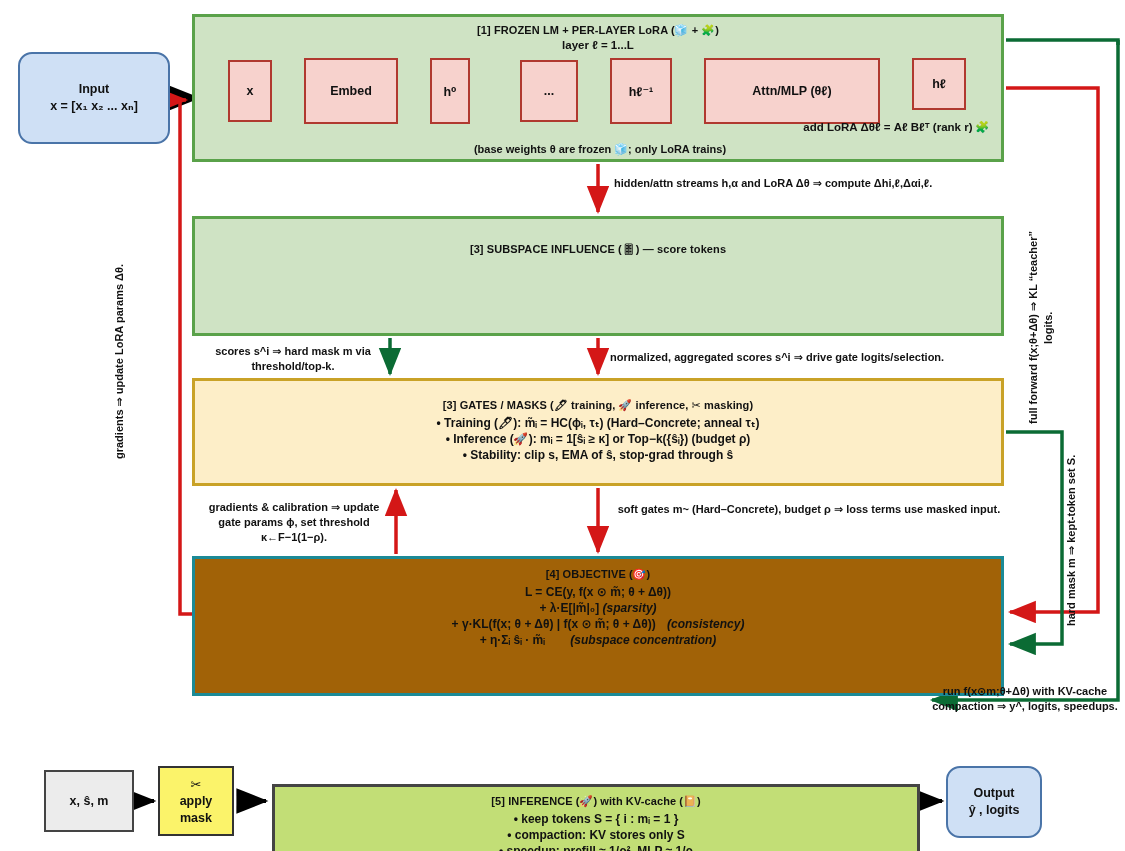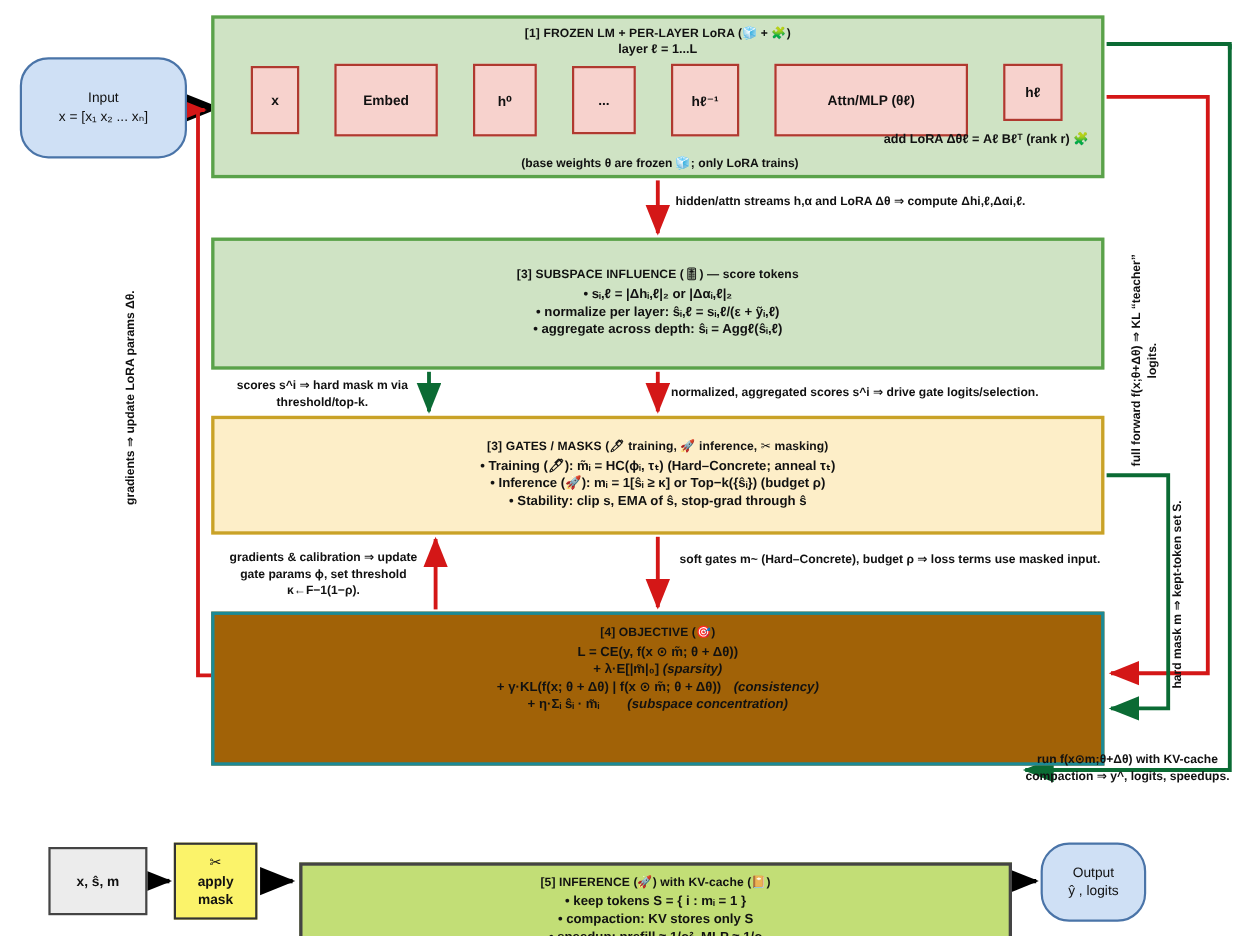--- a/index.html
+++ b/index.html
@@ -27,23 +27,23 @@
   .sub{font-size:11.5px;font-weight:bold;margin-top:2px;}
   .bullets{margin-top:3px;}
   .bl{font-size:12px;font-weight:bold;line-height:16px;white-space:nowrap;}
   .it{font-style:italic;}
 
   
   .node{position:absolute;box-sizing:border-box;background:#f7d2cd;border:2.5px solid #b0392f;
         display:flex;align-items:center;justify-content:center;font-weight:bold;font-size:12.5px;color:#111;}
 
   
-  .cap{position:absolute;box-sizing:border-box;border-radius:26px;border:2.5px solid #4a74a8;
+  .cap{position:absolute;box-sizing:border-box;border-radius:14px;border:2.5px solid #4a74a8;
        background:#cfe0f5;display:flex;flex-direction:column;align-items:center;justify-content:center;
-       font-weight:normal;font-size:12.5px;line-height:17px;color:#111;text-align:center;}
+       font-weight:bold;font-size:12.5px;line-height:17px;color:#111;text-align:center;}
   #inputBox{left:18px;top:52px;width:152px;height:92px;}
   #outputBox{left:946px;top:766px;width:96px;height:72px;}
 
   .plain{position:absolute;box-sizing:border-box;border:2.5px solid #444;background:#ececec;
          display:flex;align-items:center;justify-content:center;font-weight:bold;font-size:12.5px;}
   #xsmBox{left:44px;top:770px;width:90px;height:62px;}
   #maskBox{left:158px;top:766px;width:76px;height:70px;background:#fbf36a;border-color:#333;
            flex-direction:column;line-height:17px;}
 
   .lbl{position:absolute;font-size:11px;font-weight:bold;text-align:center;line-height:15px;color:#111;}
@@ -131,36 +131,31 @@
     <span>mask</span>
   </div>
 
   <div class="box stage-box" id="stage1">
     <div class="hdr">[1] FROZEN LM + PER-LAYER LoRA (🧊 + 🧩)</div>
     <div class="sub">layer ℓ = 1...L</div>
   </div>
 
   <div class="node" style="left:228px;top:60px;width:44px;height:62px;">x</div>
   <div class="node" style="left:304px;top:58px;width:94px;height:66px;">Embed</div>
-  <div class="node" style="left:430px;top:58px;width:58px;height:66px;">h⁰</div>
+  <div class="node" style="left:430px;top:58px;width:40px;height:66px;">h⁰</div>
   <div class="node" style="left:520px;top:60px;width:58px;height:62px;">...</div>
   <div class="node" style="left:704px;top:58px;width:176px;height:66px;">Attn/MLP (θℓ)</div>
   <div class="node" style="left:610px;top:58px;width:62px;height:66px;">hℓ⁻¹</div>
   <div class="node" style="left:912px;top:58px;width:54px;height:52px;">hℓ</div>
 
   <div class="lbl" style="left:690px;top:120px;width:300px;text-align:right;font-size:11.5px;">add LoRA Δθℓ = Aℓ Bℓᵀ (rank r) 🧩</div>
   <div class="lbl" style="left:370px;top:142px;width:460px;font-size:11px;">(base weights θ are frozen 🧊; only LoRA trains)</div>
 
   <div class="box stage-box" id="stage2">
     <div class="hdr" style="margin-top:24px">[3] SUBSPACE INFLUENCE (🎚) — score tokens</div>
-    <div class="bullets">
-      <div class="bl">• sᵢ,ℓ = |Δhᵢ,ℓ|₂  or  |Δαᵢ,ℓ|₂</div>
-      <div class="bl">• normalize per layer:  ŝᵢ,ℓ = sᵢ,ℓ/(ε + ỹᵢ,ℓ)</div>
-      <div class="bl">• aggregate across depth:  ŝᵢ = Aggℓ(ŝᵢ,ℓ)</div>
-    </div>
   </div>
 
   <div class="box stage-box" id="stage3">
     <div class="hdr" style="margin-top:18px">[3] GATES / MASKS (🖊 training, 🚀 inference, ✂ masking)</div>
     <div class="bullets">
       <div class="bl">• Training (🖊):  m̃ᵢ = HC(ϕᵢ, τₜ)  (Hard–Concrete; anneal τₜ)</div>
       <div class="bl">• Inference (🚀): mᵢ = 1[ŝᵢ ≥ κ]  or  Top−k({ŝᵢ})  (budget ρ)</div>
       <div class="bl">• Stability: clip s, EMA of ŝ, stop-grad through ŝ</div>
     </div>
   </div>

